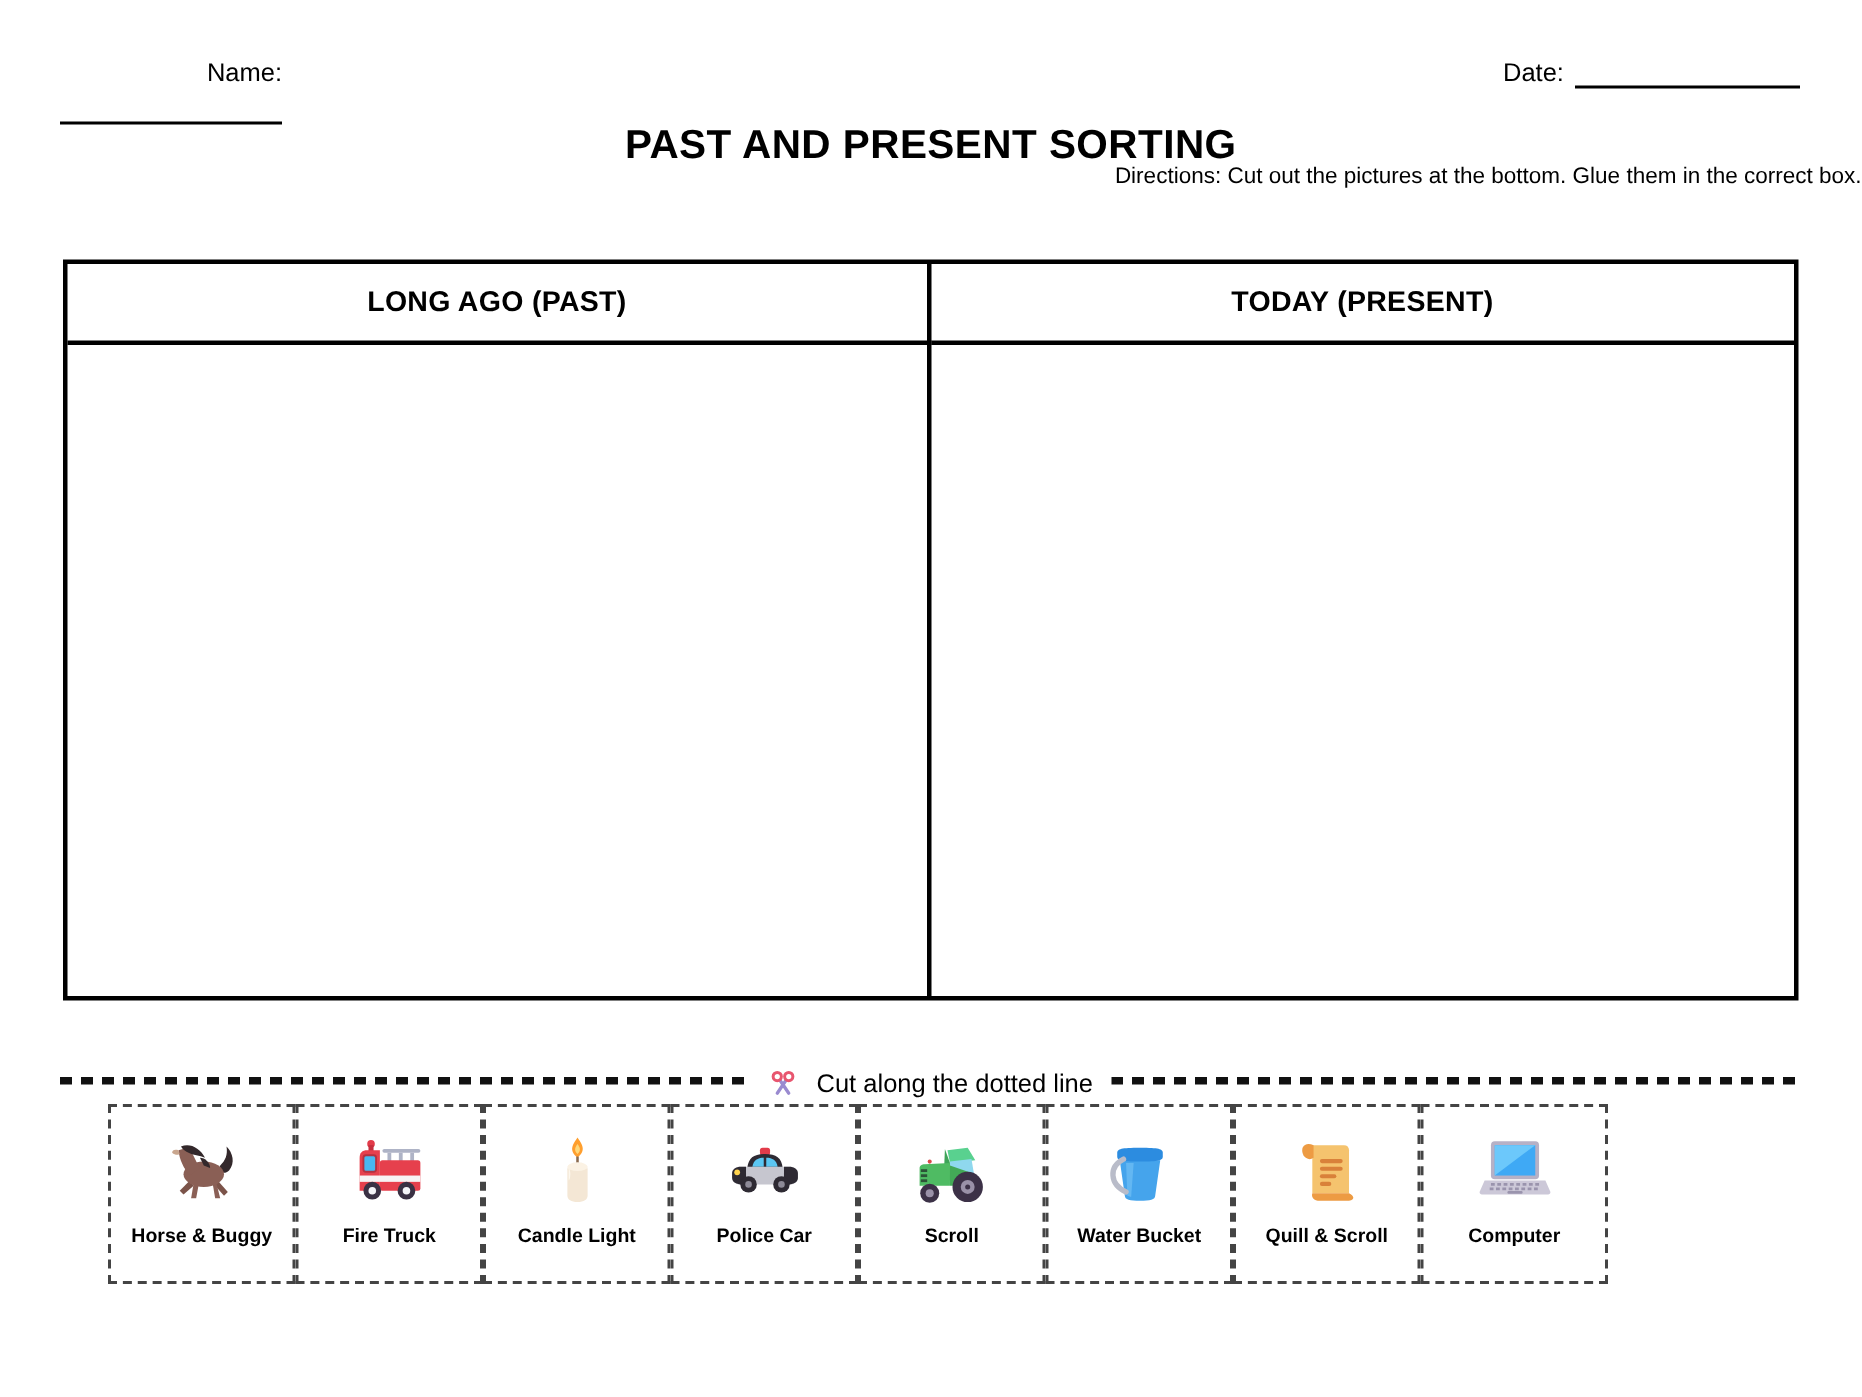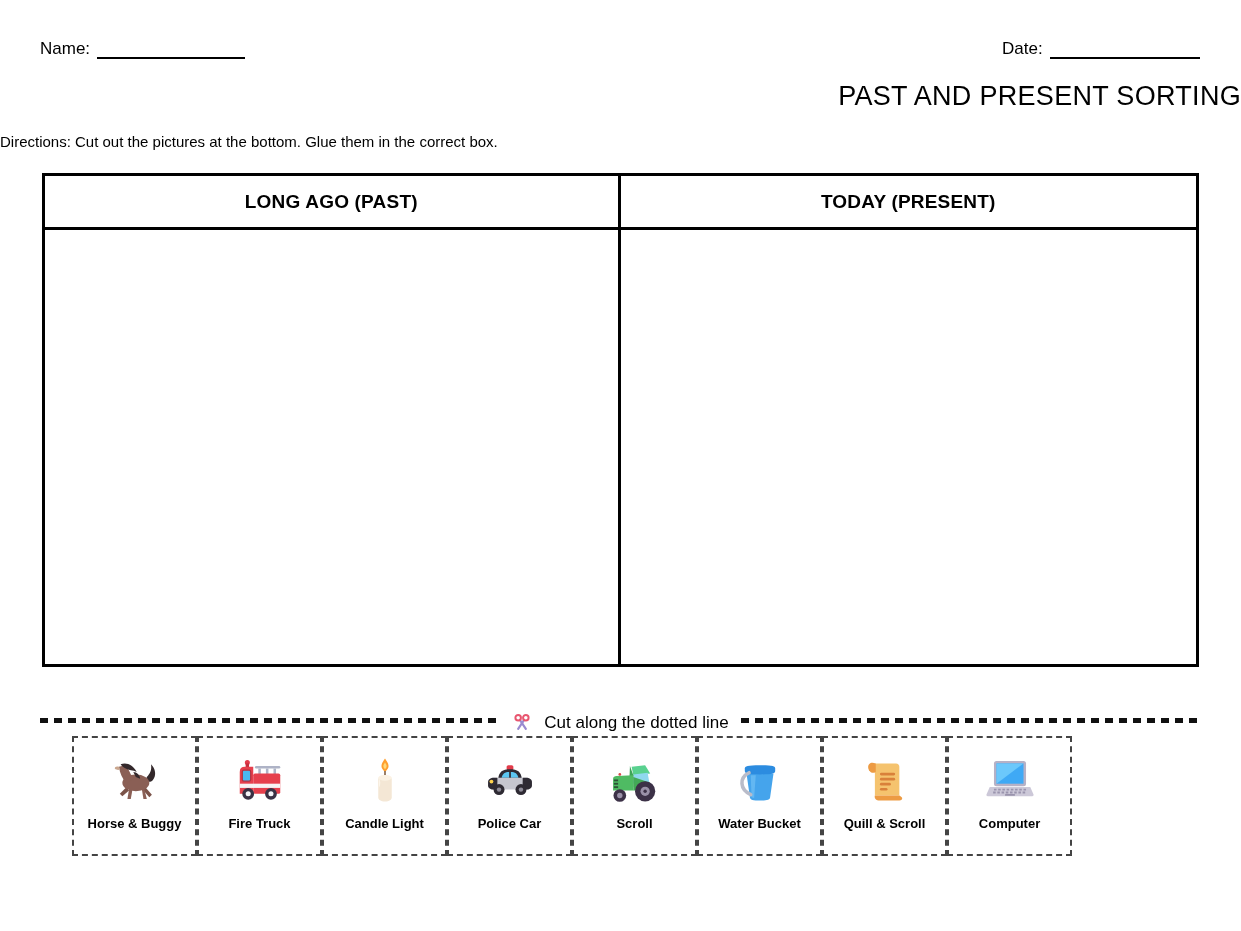--- a/index.html
+++ b/index.html
@@ -4,30 +4,30 @@
 <style>
   html,body{margin:0;padding:0;background:#fff;}
   body{
     width:1241px;height:931px;position:relative;overflow:hidden;
     font-family:"Liberation Sans",sans-serif;color:#000;
   }
   .page{position:absolute;inset:0;background:#fff;}
 
   
   .field{position:absolute;top:39px;display:flex;align-items:flex-end;gap:7px;font-size:17px;}
-  .field-name{left:40px;}
+  .field-name{left:40px;flex-direction:column;}
   .field-date{left:1002px;text-align:right;}
   .write-line{display:inline-block;border-bottom:2px solid #000;height:15px;}
   .write-line.name{width:148px;}
   .write-line.date{width:150px;}
 
   
-  .title{position:absolute;top:81px;left:0;width:100%;margin:0;text-align:right;
-    font-size:27px;font-weight:normal;letter-spacing:.3px;}
-  .directions{position:absolute;top:133px;left:0;width:100%;text-align:left;font-size:15px;}
+  .title{position:absolute;top:81px;left:0;width:100%;margin:0;text-align:center;
+    font-size:27px;font-weight:bold;letter-spacing:.3px;}
+  .directions{position:absolute;top:109px;left:0;width:100%;text-align:right;font-size:15px;}
 
   
   .sort-table{position:absolute;left:42px;top:173px;width:1157px;height:494px;
     border:3px solid #000;box-sizing:border-box;background:#fff;
     display:grid;grid-template-columns:1fr 1fr;grid-template-rows:54px 1fr;}
   .cell{box-sizing:border-box;}
   .cell.colL{border-right:3px solid #000;}
   .cell.head{border-bottom:3px solid #000;display:flex;align-items:center;justify-content:center;
     font-weight:bold;font-size:19px;letter-spacing:.2px;}
 

